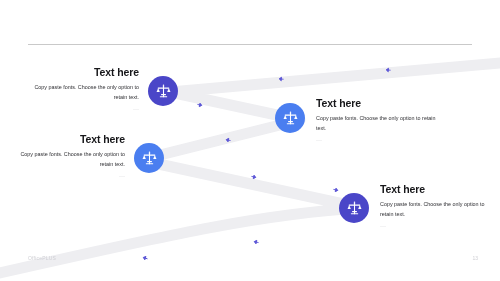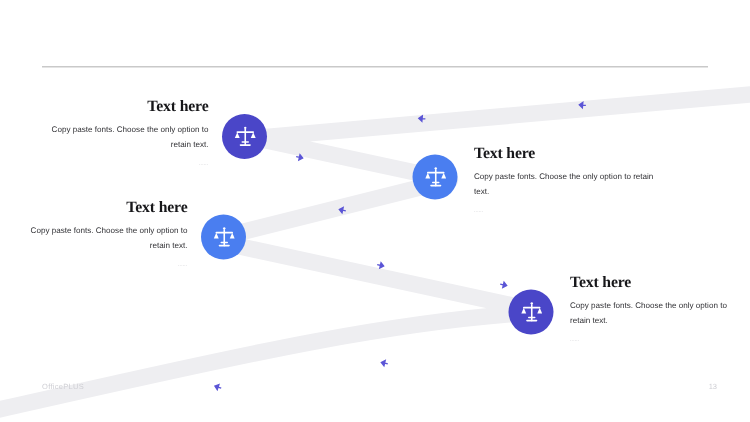--- a/index.html
+++ b/index.html
@@ -51,21 +51,20 @@
   .block {
     position: absolute;
   }
   .block .heading {
     font-size: 10.5px;
     font-weight: bold;
     color: #17171a;
     letter-spacing: -0.1px;
     margin: 0 0 5px 0;
     line-height: 1.15;
-    font-family: Liberation Serif, serif;
   }
   .block .body {
     font-size: 5.4px;
     color: #2f2f33;
     line-height: 1.75;
     margin: 0;
   }
   .block .sub {
     font-size: 3.1px;
     color: #b6b6bb;

